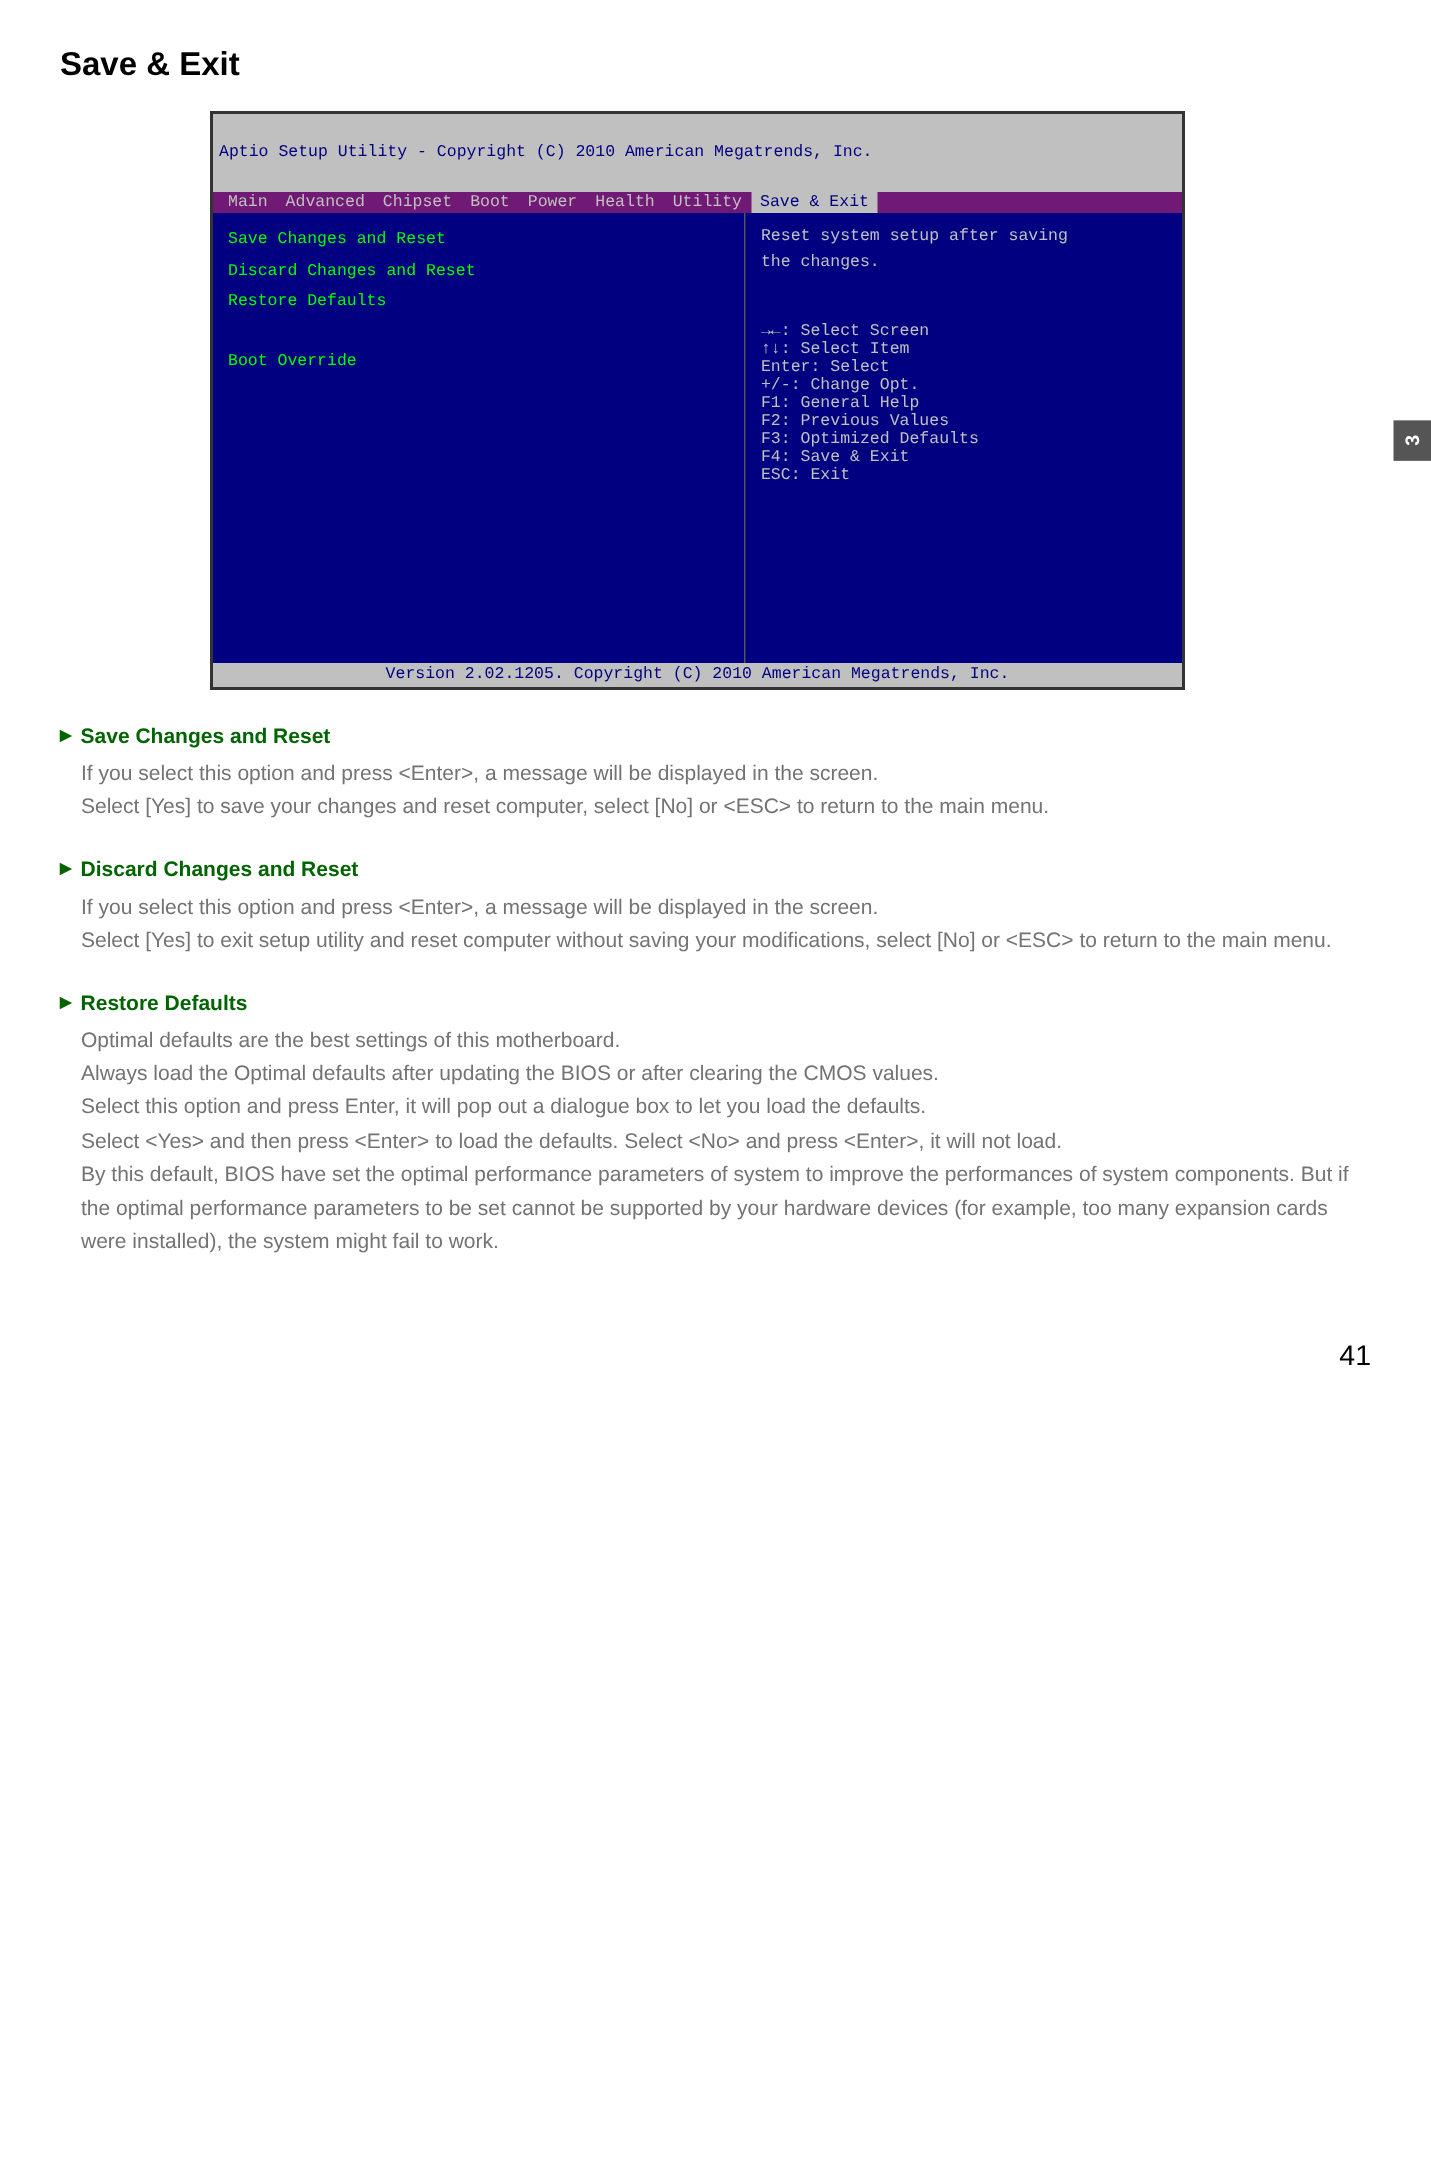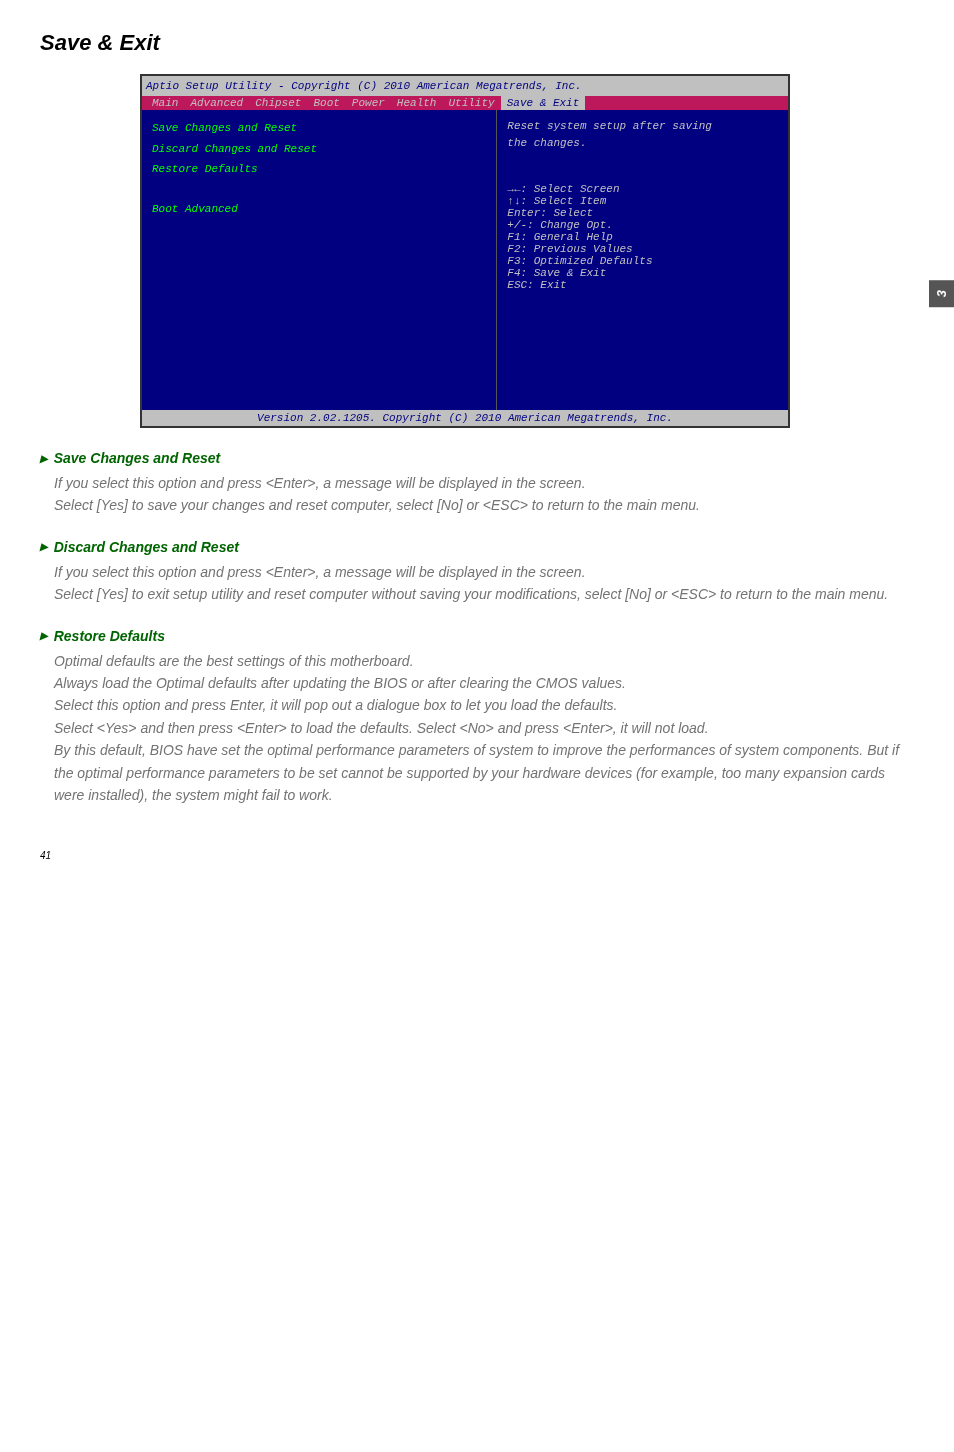--- a/index.html
+++ b/index.html
@@ -1,15 +1,15 @@
 <!DOCTYPE html>
 <html><head>
   <meta charset="utf-8">
   <style>
-    * { margin: 0; padding: 0; box-sizing: border-box; font-style: italic; }
+    * { margin: 0; padding: 0; box-sizing: border-box; }
     body {
       width: 954px;
       min-height: 1452px;
       background: #ffffff;
       font-family: Arial, sans-serif;
       font-size: 14px;
       color: #000;
       padding: 30px 40px 40px 40px;
       position: relative;
     }
@@ -30,28 +30,28 @@
       background: #000080;
       font-family: 'Courier New', Courier, monospace;
       font-size: 12px;
       color: #c0c0c0;
     }
 
     
     .bios-topbar {
       background: #c0c0c0;
       color: #000080;
-      padding: 4px 4px;
+      padding: 20px 4px;
       font-size: 11px;
       font-family: 'Courier New', Courier, monospace;
     }
 
     
     .bios-menubar {
-      background: #be185d;
+      background: #701a75;
       display: flex;
       gap: 0;
       padding: 0 4px;
       font-size: 11px;
       color: #c0c0c0;
     }
     .bios-menu-item {
       padding: 1px 6px;
       color: #c0c0c0;
     }
@@ -148,23 +148,23 @@
 
     .section-body {
       margin-left: 14px;
       font-size: 14px;
       line-height: 1.6;
       color: #737373;
     }
 
     
     .page-number {
-      text-align: left;
-      margin-top: 44px;
-      font-size: 10px;
+      text-align: right;
+      margin-top: 56px;
+      font-size: 19px;
       color: #000;
     }
   </style>
 </head>
 <body>
 
 <h1 class="page-title">Save &amp; Exit</h1>
 
 <div class="bios-container">
 
@@ -181,21 +181,21 @@
     <span class="bios-menu-item active">Save &amp; Exit</span>
   </div>
 
   <div class="bios-content">
 
     <div class="bios-left">
       <span class="menu-item">Save Changes and Reset</span>
       <span class="menu-item">Discard Changes and Reset</span>
       <span class="menu-item">Restore Defaults</span>
       <br>
-      <span class="menu-item">Boot Advanced</span>
+      <span class="menu-item">Boot Override</span>
     </div>
 
     <div class="bios-right">
       <div class="help-text">Reset system setup after saving<br>the changes.</div>
       <div class="bios-right-bottom">
         <div>→←: Select Screen</div>
         <div>↑↓: Select Item</div>
         <div>Enter: Select</div>
         <div>+/-: Change Opt.</div>
         <div>F1: General Help</div>

